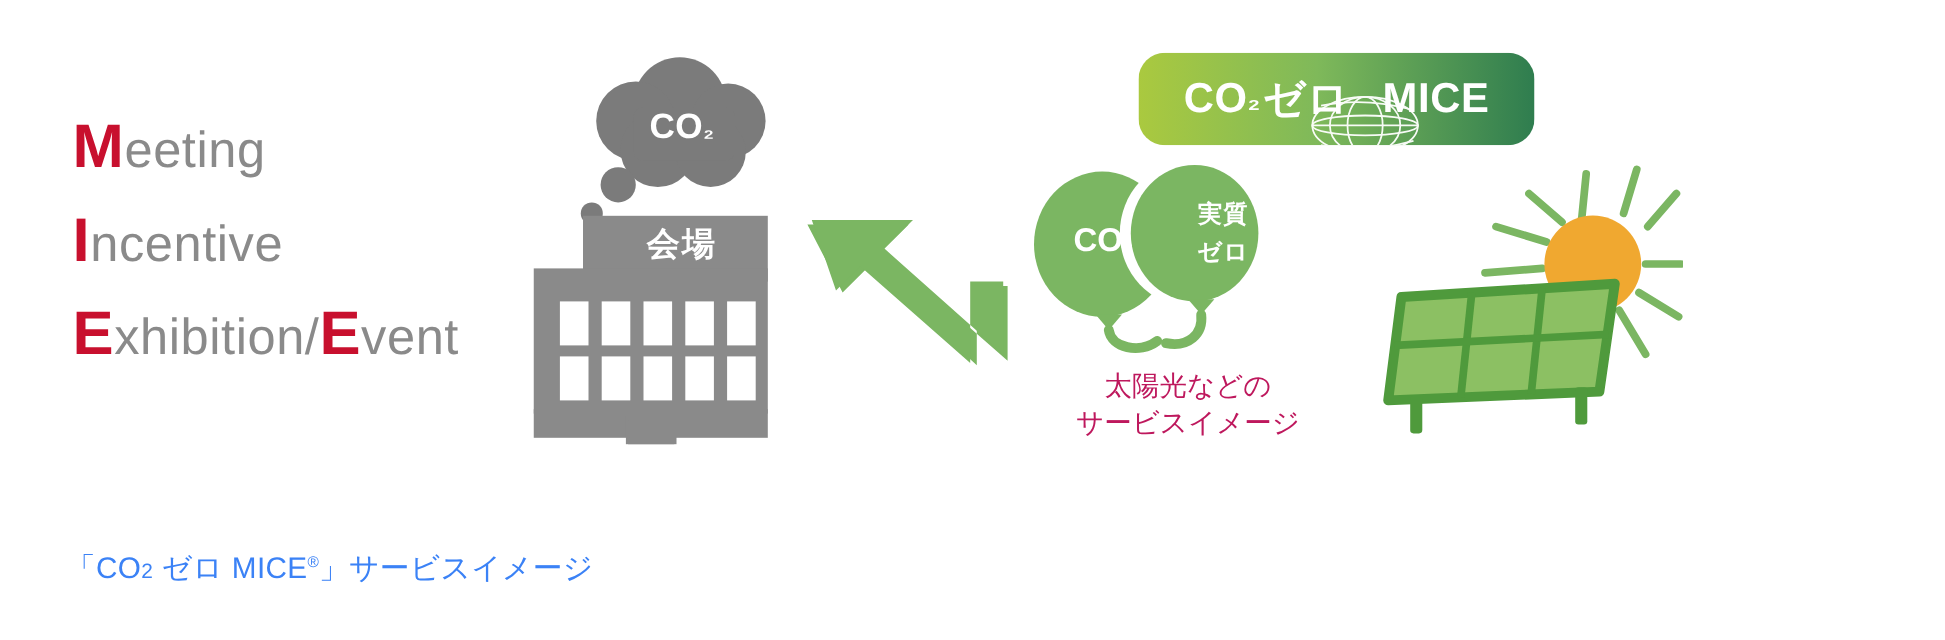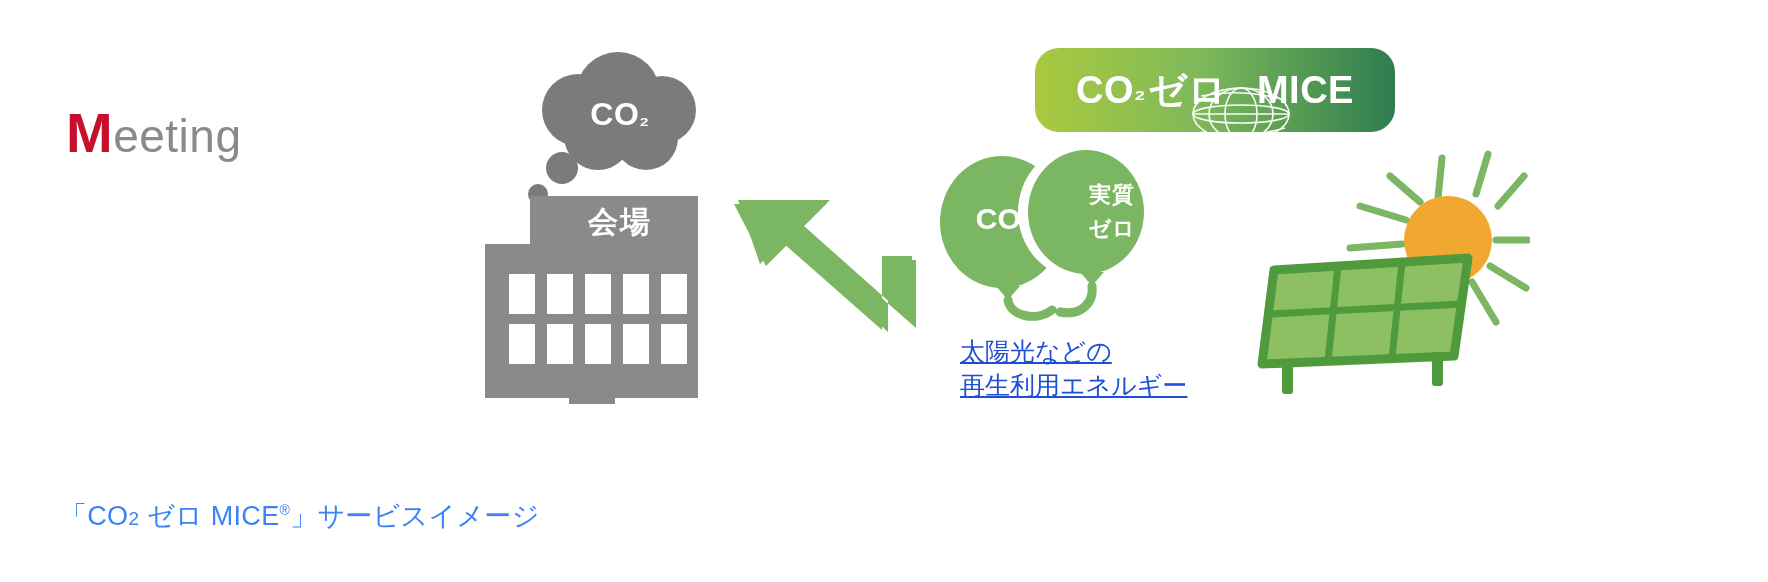--- a/index.html
+++ b/index.html
@@ -140,26 +140,25 @@
     line-height: 34px;
     letter-spacing: 1px;
   }
 
   
   .renew-caption {
     position: absolute;
     left: 960px;
     top: 334px;
     width: 240px;
-    text-align: left;
-    color: #1d4ed8;
+    text-align: center;
+    color: #be185d;
     font-size: 25px;
     line-height: 34px;
     white-space: nowrap;
-    text-decoration: underline;
   }
 
   
   .sun-wrap {
     position: absolute;
     left: 1320px;
     top: 140px;
     width: 210px;
     height: 200px;
   }
@@ -172,20 +171,26 @@
   }
 </style>
 </head>
 <body>
 
 <div id="stage">
 
   <div class="mice-block">
     <div class="mice-line">
       <span class="mice-cap">M</span><span class="mice-rest">eeting</span>
+    </div>
+    <div class="mice-line">
+      <span class="mice-cap">I</span><span class="mice-rest">ncentive</span>
+    </div>
+    <div class="mice-line">
+      <span class="mice-cap">E</span><span class="mice-rest">xhibition/</span><span class="mice-cap">E</span><span class="mice-rest">vent</span>
     </div>
   </div>
 
   <div class="caption">
     <span>「CO</span><span class="sub2">2</span><span> ゼロ MICE</span><sup>®</sup><span>」サービスイメージ</span>
   </div>
 
   <div class="cloud-wrap">
     <svg class="cloud-svg" width="200" height="170" viewBox="0 0 200 170">
       <g fill="#7b7b7b">
@@ -257,21 +262,21 @@
       <span>CO</span><span class="sub">₂</span>
     </div>
     <div class="balloon-text balloon-zero">
       <div>実質</div>
       <div>ゼロ</div>
     </div>
   </div>
 
   <div class="renew-caption">
     <div>太陽光などの</div>
-    <div>再生利用エネルギー</div>
+    <div>サービスイメージ</div>
   </div>
 
   <div style="position:absolute;left:1035px;top:48px;width:360px;height:84px;">
     <svg width="360" height="84" viewBox="0 0 360 84">
       <defs>
         <linearGradient id="badgeGrad" x1="0" y1="0" x2="1" y2="0">
           <stop offset="0%" stop-color="#aac93f"></stop>
           <stop offset="45%" stop-color="#7fb95a"></stop>
           <stop offset="100%" stop-color="#2f7d4f"></stop>
         </linearGradient>

